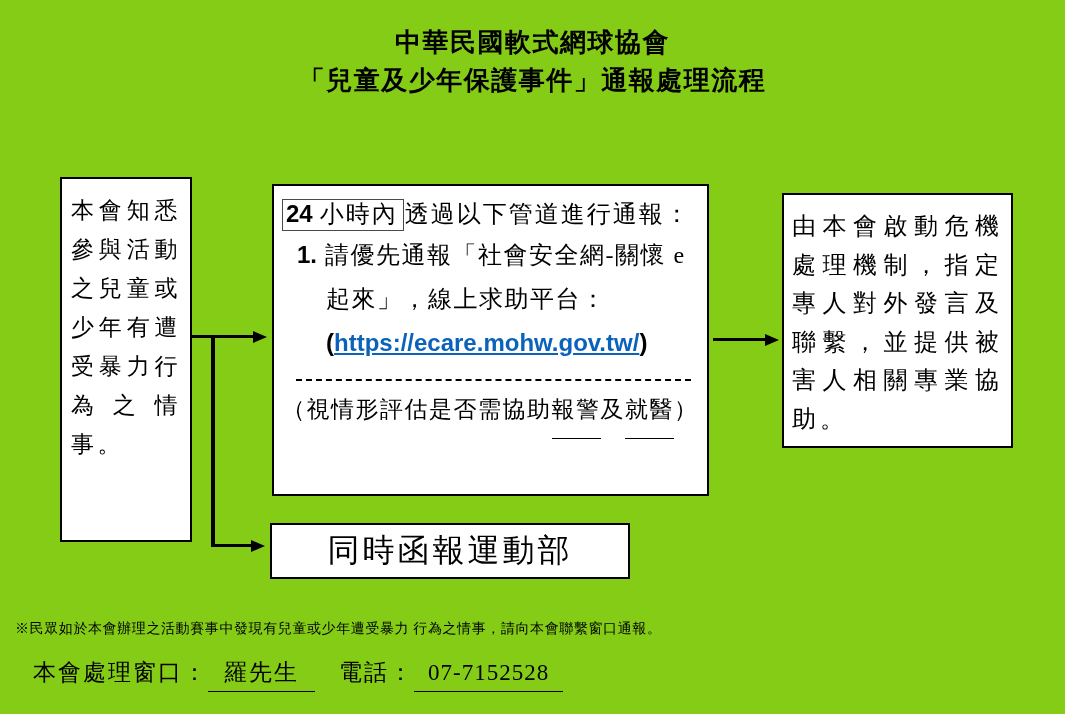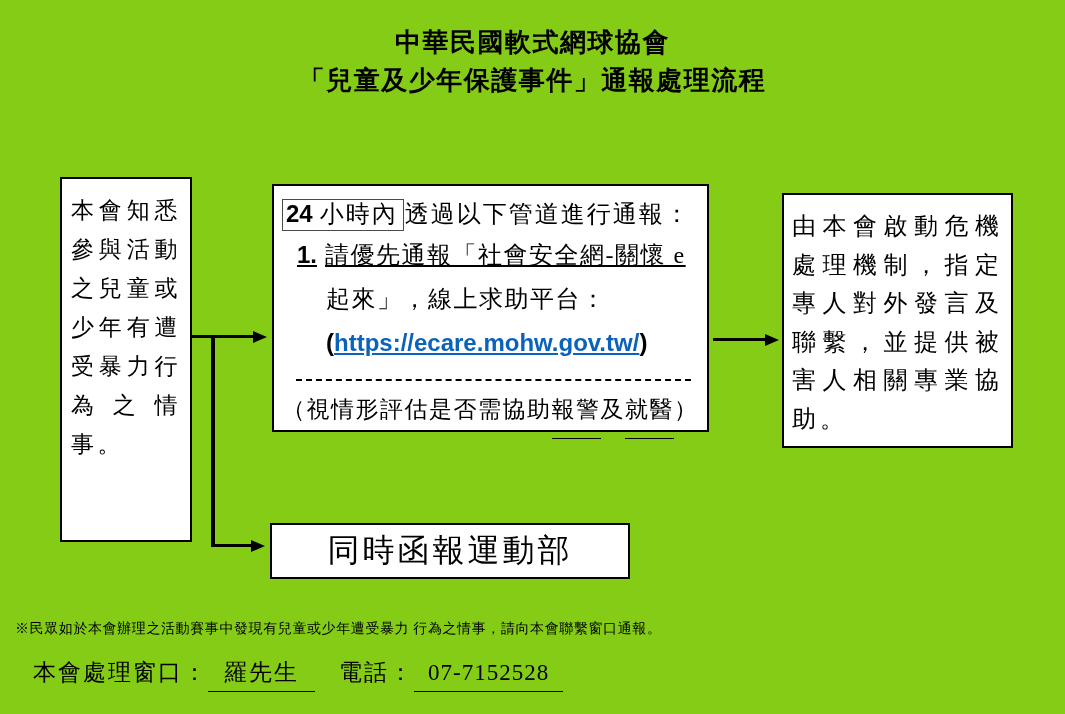--- a/index.html
+++ b/index.html
@@ -33,38 +33,38 @@
     left: 60px; top: 177px;
     width: 132px; height: 365px;
     padding: 12px 9px;
     font-size: 23px;
     line-height: 39px;
     letter-spacing: 3.5px;
     text-align: justify;
   }
   .middle-box {
     left: 272px; top: 184px;
-    width: 437px; height: 248px;
+    width: 437px; height: 312px;
     padding: 9px 8px 6px 8px;
     font-size: 24px;
   }
   .mb-header { line-height: 37px; letter-spacing: 2px; white-space: nowrap; }
   .badge {
     border: 1px solid #4a4a4a;
     padding: 1px 5px 3px 3px;
     margin-right: 1px;
   }
   .badge .num { margin-right: 7px; }
   .num {
     font-family: "Liberation Sans", "DejaVu Sans", sans-serif;
     font-weight: bold;
     letter-spacing: 0;
   }
   .mb-line { line-height: 44px; letter-spacing: 1.5px; white-space: nowrap; }
-  .indent1 { padding-left: 15px; text-decoration: underline; }
+  .indent1 { padding-left: 15px; }
   .indent2 { padding-left: 44px; }
   .mb-line .lead { margin-right: 8px; }
   .mid-num { margin: 0 8px; }
   .url-link {
     color: #0B62BA;
     font-family: "Liberation Sans", "DejaVu Sans", sans-serif;
     font-weight: bold;
     text-decoration: underline;
     letter-spacing: 0;
     cursor: pointer;

